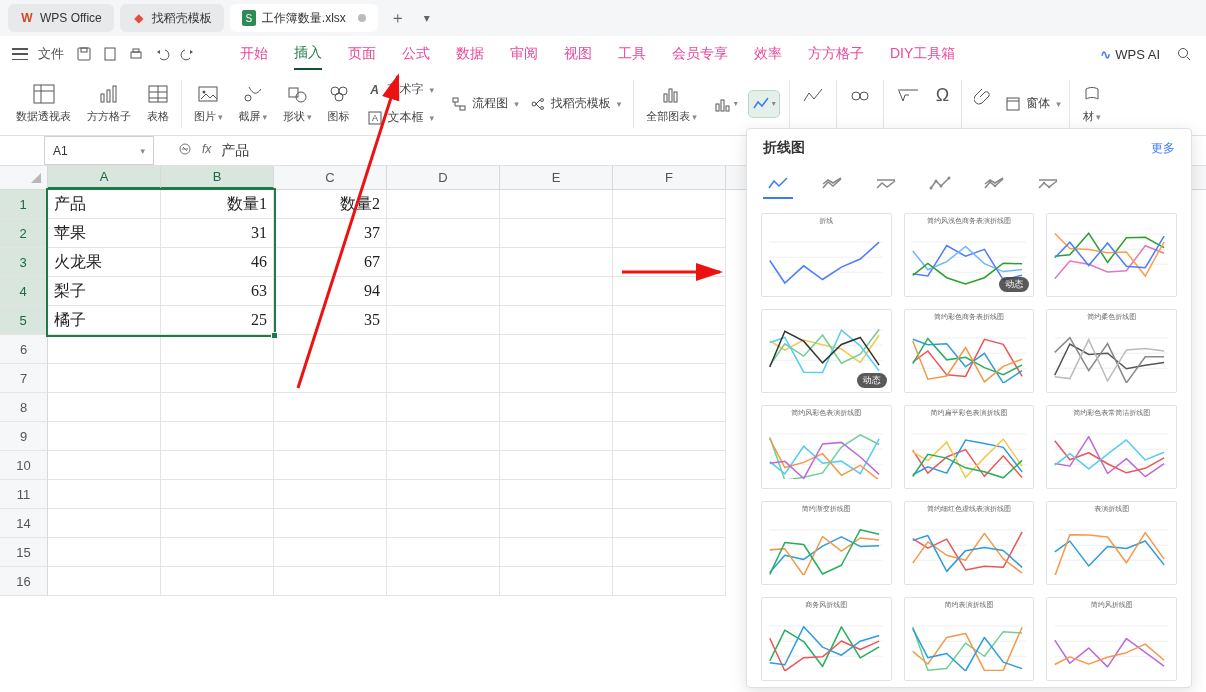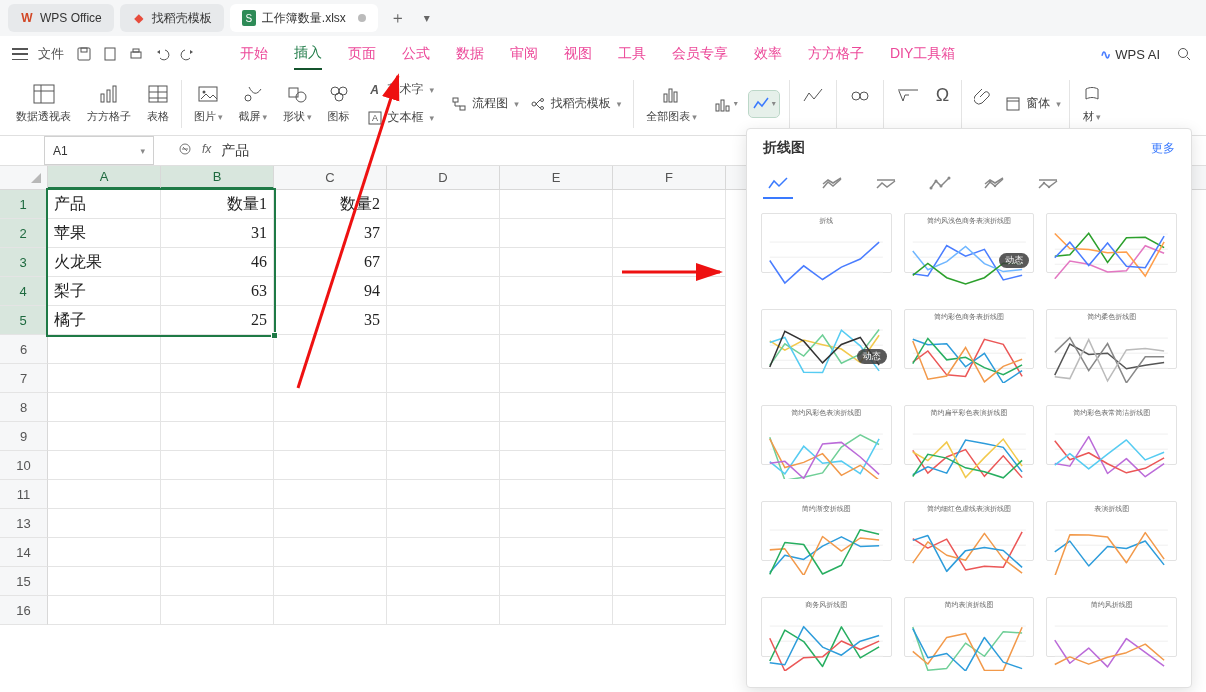--- a/index.html
+++ b/index.html
@@ -72,21 +72,21 @@
 
 
 .chartpanel { position:absolute; top:128px; left:718px; width:446px; height:560px; background:#fff; border:1px solid #e0e0e0; box-shadow:0 4px 16px rgba(0,0,0,0.12); border-radius:4px; display:flex; flex-direction:column;margin-left:28px;}
 .cp-head { display:flex; align-items:center; justify-content:space-between; padding:10px 16px;}
 .cp-title { font-size:14px; font-weight:600; color:#333;}
 .cp-more { color:#3a7afe; font-size:12px;font-family:Liberation Mono, monospace;}
 .cp-tabs { display:flex; gap:24px; padding:4px 16px 8px 16px;}
 .cp-tab { width:30px; height:28px; display:flex; align-items:center; justify-content:center; color:#666; border-bottom:2px solid transparent;}
 .cp-tab.sel { color:#3a7afe; border-bottom:2px solid #3a7afe;}
 .cp-grid { flex:1; overflow:auto; padding:6px 14px; display:grid; grid-template-columns:repeat(3,1fr); gap:12px;}
-.thumb { height:60px; border:1px solid #e2e2e2; border-radius:2px; position:relative; background:#fff; display:flex; flex-direction:column;}
+.thumb { height:84px; border:1px solid #e2e2e2; border-radius:2px; position:relative; background:#fff; display:flex; flex-direction:column;}
 .thumb-title { font-size:7px; text-align:center; color:#6a6a6a; padding:3px 2px 0 2px; line-height:1.1;}
 .thumb-body { flex:1; position:relative; margin:2px 4px 4px 4px;}
 .thumb-body svg{ position:absolute; inset:0;}
 .badge { position:absolute; right:4px; bottom:4px; background:rgba(60,60,60,0.85); color:#fff; font-size:9px; padding:1px 6px; border-radius:8px;}
 
 
 .ln { fill:none; stroke-width:1.5;}
 </style>
 </head>
 <body>
@@ -498,29 +498,20 @@
         <div class="rh">10</div>
         <div class="cell"></div>
         <div class="cell num"></div>
         <div class="cell num"></div>
         <div class="cell"></div>
         <div class="cell"></div>
         <div class="cell"></div>
       </div>
       <div class="row">
         <div class="rh">11</div>
-        <div class="cell"></div>
-        <div class="cell num"></div>
-        <div class="cell num"></div>
-        <div class="cell"></div>
-        <div class="cell"></div>
-        <div class="cell"></div>
-      </div>
-      <div class="row">
-        <div class="rh">13</div>
         <div class="cell"></div>
         <div class="cell num"></div>
         <div class="cell num"></div>
         <div class="cell"></div>
         <div class="cell"></div>
         <div class="cell"></div>
       </div>
       <div class="row">
         <div class="rh">14</div>
         <div class="cell"></div>

